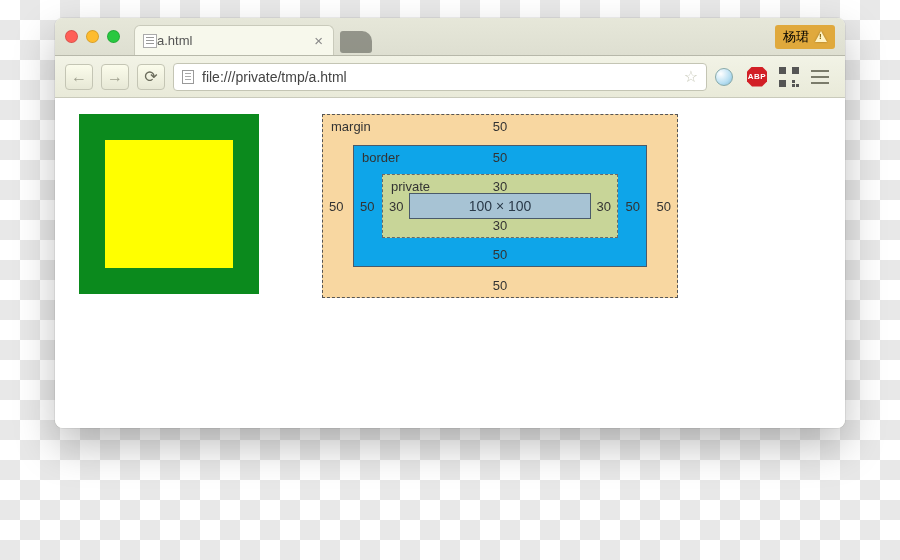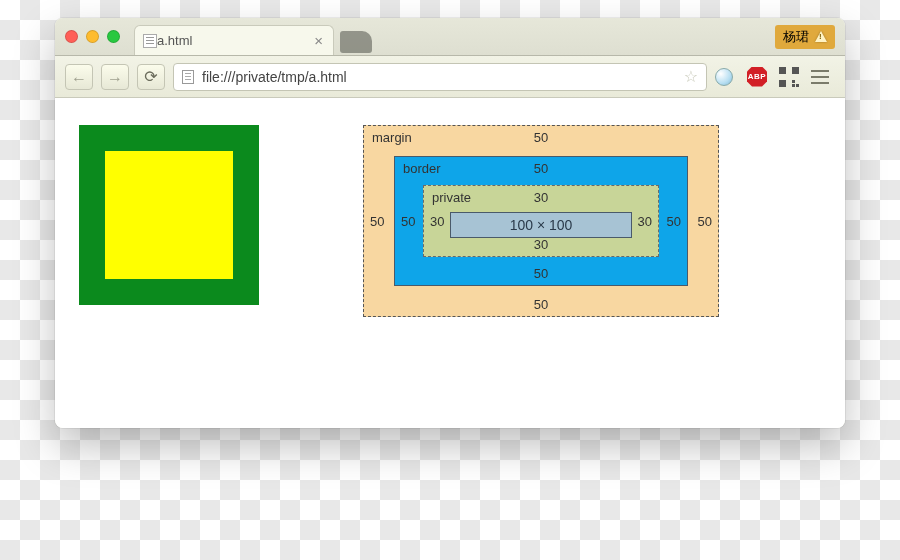--- a/index.html
+++ b/index.html
@@ -155,24 +155,24 @@
   }
   .hamburger { width: 18px; height: 2px; background: #7a7b6a; position: relative; }
   .hamburger::before, .hamburger::after {
     content:""; position:absolute; left:0; width:18px; height:2px; background:#7a7b6a;
   }
   .hamburger::before { top: -6px; } .hamburger::after { top: 6px; }
 
   
   .viewport {
     background: #fff;
-    padding: 27px 24px 34px;
+    padding: 16px 24px 34px;
     min-height: 330px;
     display: flex;
-    gap: 104px;
+    gap: 63px;
   }
 
   .swatch-outer {
     width: 180px; height: 180px;
     background: #0b8a1d;
     display:flex; align-items:center; justify-content:center;
   }
   .swatch-inner {
     width: 128px; height: 128px;
     background: #ffff00;
@@ -202,21 +202,20 @@
     position: relative;
   }
   .bm-content {
     background: #a7c3d4;
     border: 1.5px solid #4a5a6a;
     text-align: center;
     padding: 4px 12px;
     font-size: 14px;
     color: #2a3a4a;
     white-space: nowrap;
-    margin-top: 8px;
   }
 
   .num-top   { left: 50%; top: 4px; transform: translateX(-50%); }
   .num-bot   { left: 50%; bottom: 4px; transform: translateX(-50%); }
   .num-left  { left: 6px; top: 50%; transform: translateY(-50%); }
   .num-right { right: 6px; top: 50%; transform: translateY(-50%); }
 </style>
 </head>
 <body>
 

